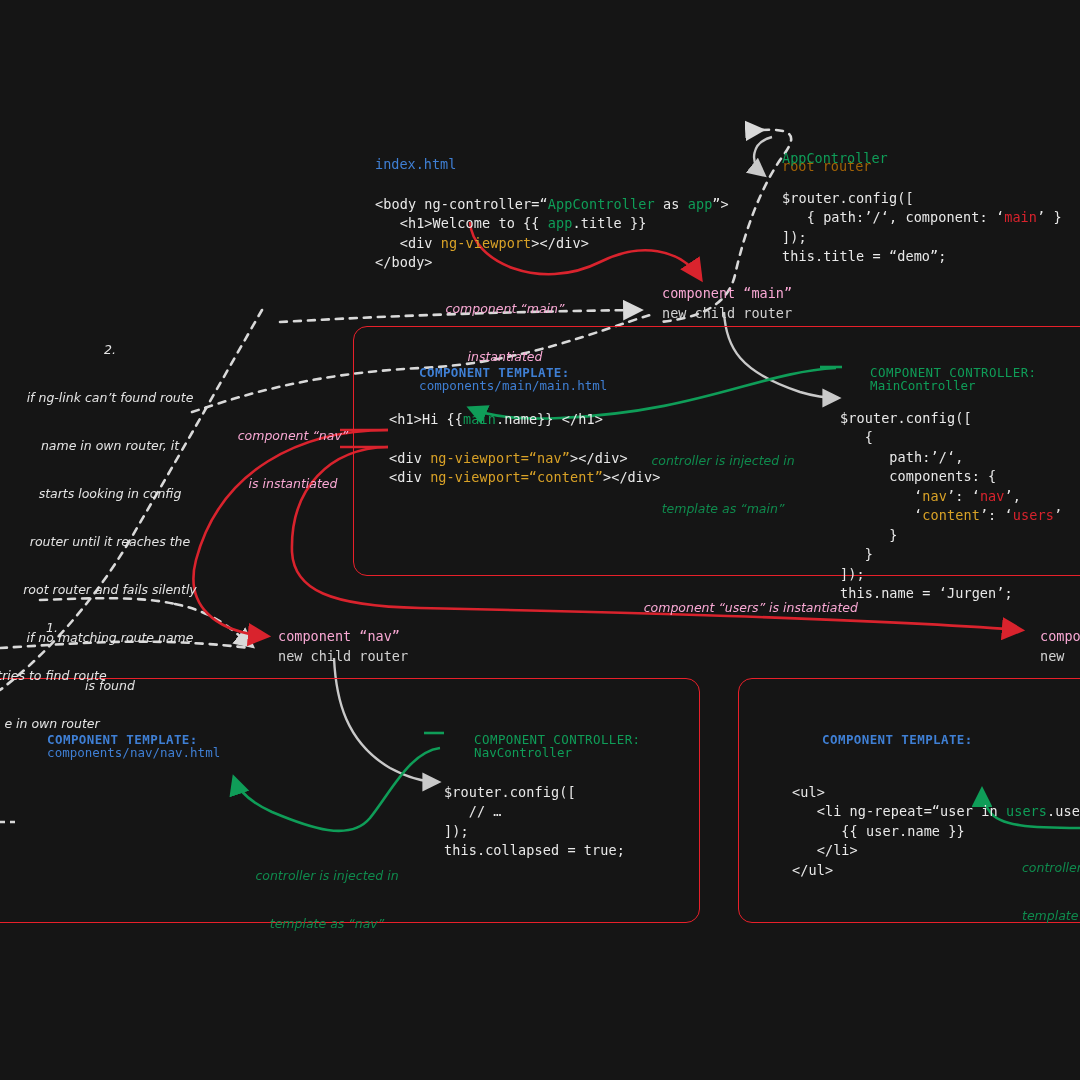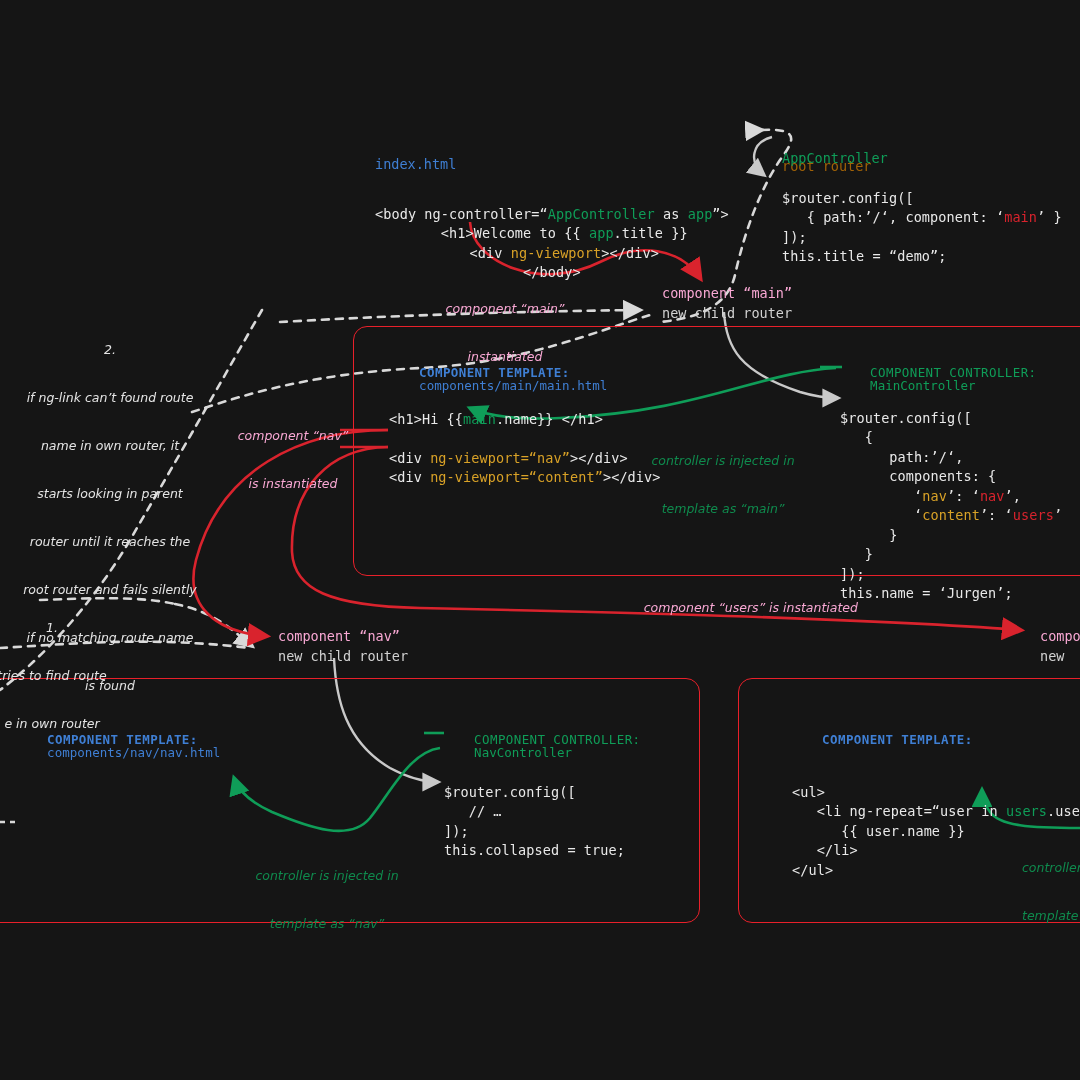--- a/index.html
+++ b/index.html
@@ -115,21 +115,21 @@
       <path d="M0,822 L16,822"></path>
     </g>
   </svg>
 
   <div class="box" style="left:353px;top:326px;width:760px;height:248px;"></div>
   <div class="box" style="left:-30px;top:678px;width:728px;height:243px;"></div>
   <div class="box" style="left:738px;top:678px;width:400px;height:243px;"></div>
 
   <div class="lbl blue" style="left:375px;top:155px;">index.html</div>
 
-  <div class="code" style="left:375px;top:185px;text-align:center;">
+  <div class="code" style="left:375px;top:175px;">
 <span class="white">&lt;body ng-controller=“</span><span class="green">AppController</span><span class="white"> as </span><span class="green">app</span><span class="white">”&gt;</span>
 <span class="white">   &lt;h1&gt;Welcome to {{ </span><span class="green">app</span><span class="white">.title }}</span>
 <span class="white">   &lt;div </span><span class="yellow">ng-viewport</span><span class="white">&gt;&lt;/div&gt;</span>
 <span class="white">&lt;/body&gt;</span></div>
 
   <div class="lbl grey" style="left:782px;top:129px;">root router</div>
   <div class="lbl green" style="left:782px;top:149px;">AppController</div>
   <div class="code" style="left:782px;top:169px;">
 <span class="white">$router.config([</span>
 <span class="white">   { path:’/‘, component: ‘</span><span class="red">main</span><span class="white">’ }</span>
@@ -169,21 +169,21 @@
 
   <div class="note greentxt" style="left:1022px;top:828px;width:150px;text-align:left;">
     <div>controller is</div>
     <div>template </div>
   </div>
 
   <div class="note" style="left:20px;top:310px;width:180px;color:#e4e4e4;">
     <div>2.</div>
     <div>if ng-link can’t found route</div>
     <div>name in own router, it</div>
-    <div>starts looking in parent</div>
+    <div>starts looking in config</div>
     <div>router until it reaches the</div>
     <div>root router and fails silently</div>
     <div>if no matching route name</div>
     <div>is found</div>
   </div>
 
   <div class="note" style="left:-28px;top:588px;width:160px;color:#e4e4e4;">
     <div>1.</div>
     <div>tries to find route</div>
     <div>e in own router</div>

